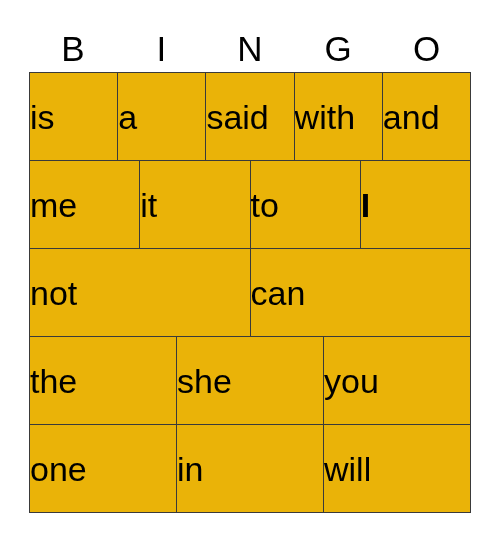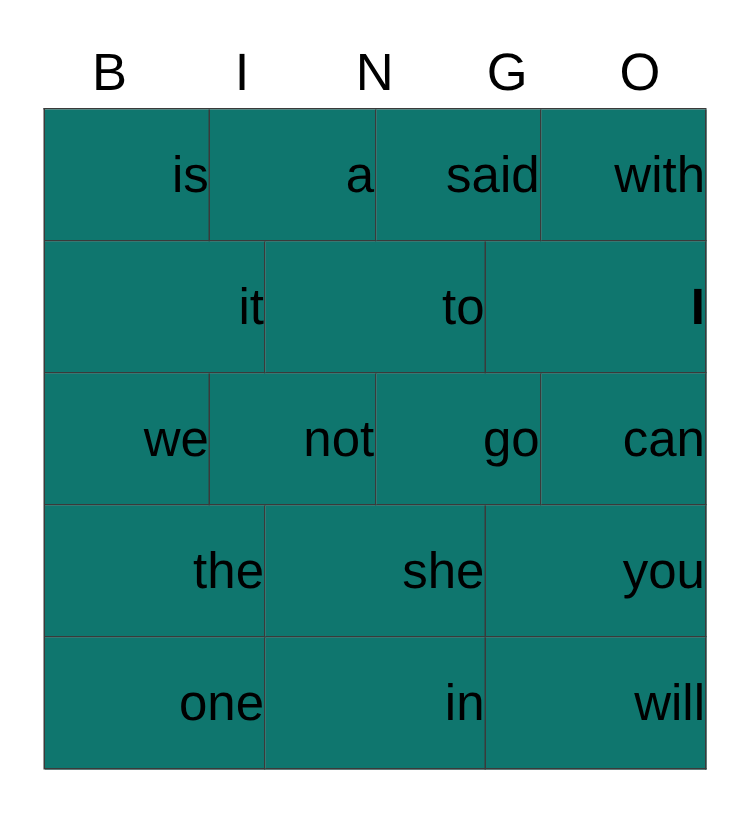--- a/index.html
+++ b/index.html
@@ -53,22 +53,22 @@
   }
   .grid-cell {
     flex: 1 1 0;
     width: 20%;
     height: 88px;
     box-sizing: border-box;
     border-right: 1px solid #3a3a3a;
     border-bottom: 1px solid #3a3a3a;
     display: flex;
     align-items: center;
-    justify-content: flex-end;
-    background: #0f766e;
+    justify-content: flex-start;
+    background: #eab308;
     overflow: hidden;
   }
   .cell-text {
     font-size: 34px;
     line-height: 1;
     font-weight: 400;
     color: #000000;
     white-space: nowrap;
     user-select: none;
   }
@@ -97,43 +97,43 @@
         </div>
       <div class="grid-cell">
           <span class="cell-text">a</span>
         </div>
       <div class="grid-cell">
           <span class="cell-text">said</span>
         </div>
       <div class="grid-cell">
           <span class="cell-text">with</span>
         </div>
+      <div class="grid-cell">
+          <span class="cell-text">and</span>
+        </div>
     </div>
 
     <div class="grid-row">
+      <div class="grid-cell">
+          <span class="cell-text">me</span>
+        </div>
       <div class="grid-cell">
           <span class="cell-text">it</span>
         </div>
       <div class="grid-cell">
           <span class="cell-text">to</span>
         </div>
       <div class="grid-cell">
           <span class="cell-text bold">I</span>
         </div>
     </div>
 
     <div class="grid-row">
       <div class="grid-cell">
-          <span class="cell-text">we</span>
-        </div>
-      <div class="grid-cell">
           <span class="cell-text">not</span>
-        </div>
-      <div class="grid-cell">
-          <span class="cell-text">go</span>
         </div>
       <div class="grid-cell">
           <span class="cell-text">can</span>
         </div>
     </div>
 
     <div class="grid-row">
       <div class="grid-cell">
           <span class="cell-text">the</span>
         </div>

